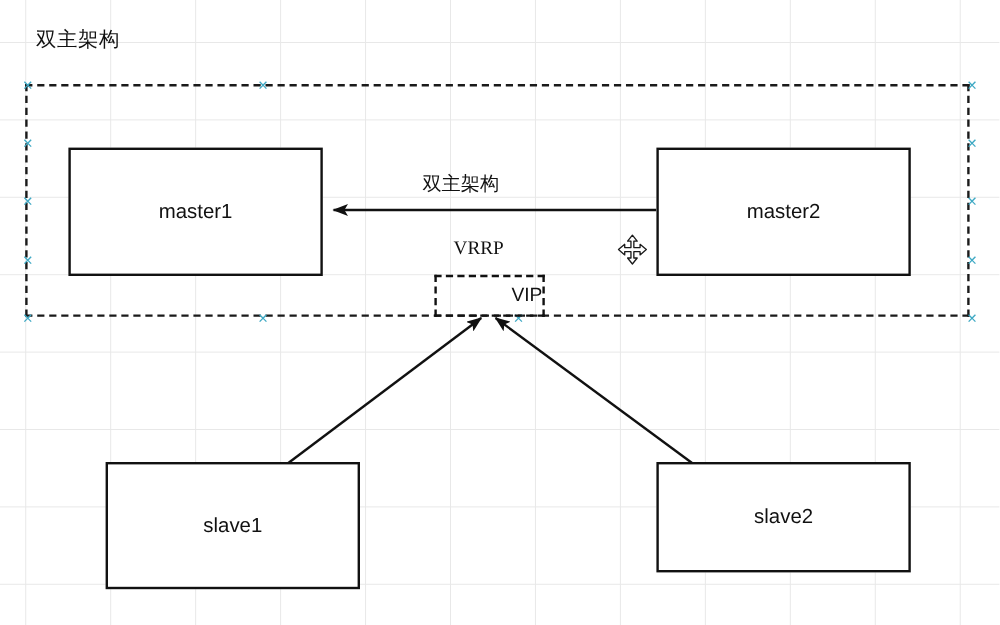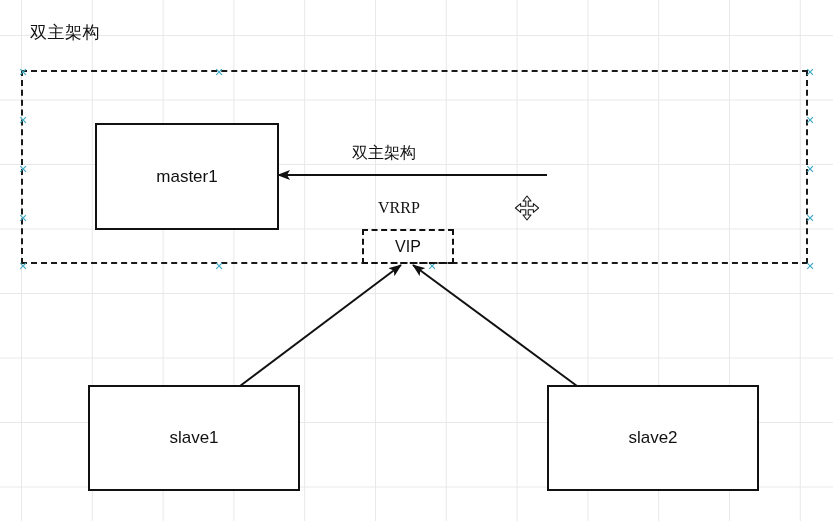--- a/index.html
+++ b/index.html
@@ -58,36 +58,36 @@
     position: absolute;
     background: #ffffff;
     border: 2px solid #111111;
     box-sizing: border-box;
     display: flex;
     align-items: center;
     justify-content: center;
     font-size: 17px;
     color: #111111;
   }
-  #node-master1 { left: 57px;  top: 123px; width: 184px; height: 107px; margin-left: 38px; }
+  #node-master1 { left: 57px;  top: 123px; width: 212px; height: 107px; }
   #node-master2 { left: 547px; top: 123px; width: 212px; height: 107px; }
   #node-slave1  { left: 57px;  top: 385px; width: 212px; height: 106px; margin-left: 31px; }
-  #node-slave2  { left: 547px; top: 385px; width: 212px; height: 106px; }
+  #node-slave2  { left: 547px; top: 385px; width: 212px; height: 92px; }
   .node-vip {
     position: absolute;
     left: 362px;
     top: 229px;
     width: 92px;
     height: 35px;
     background: transparent;
     border: 2px dashed #111111;
     box-sizing: border-box;
     display: flex;
     align-items: center;
-    justify-content: center;
+    justify-content: flex-end;
     font-size: 16px;
     color: #111111;
   }
   .edge-label {
     position: absolute;
     font-size: 16px;
     color: #111111;
     white-space: nowrap;
     background: transparent;
   }
@@ -142,20 +142,23 @@
     <line x1="547" y1="175" x2="278" y2="175" stroke="#111111" stroke-width="2" marker-end="url(#arrowhead)"></line>
 
     <line x1="240" y1="386" x2="401" y2="265" stroke="#111111" stroke-width="2" marker-end="url(#arrowhead)"></line>
 
     <line x1="577" y1="386" x2="413" y2="265" stroke="#111111" stroke-width="2" marker-end="url(#arrowhead)"></line>
   </svg>
 
   <div class="node" id="node-master1">
     <span>master1</span>
   </div>
+  <div class="node" id="node-master2">
+    <span>master2</span>
+  </div>
   <div class="node-vip">
     <span>VIP</span>
   </div>
   <div class="node" id="node-slave1">
     <span>slave1</span>
   </div>
   <div class="node" id="node-slave2">
     <span>slave2</span>
   </div>
 

